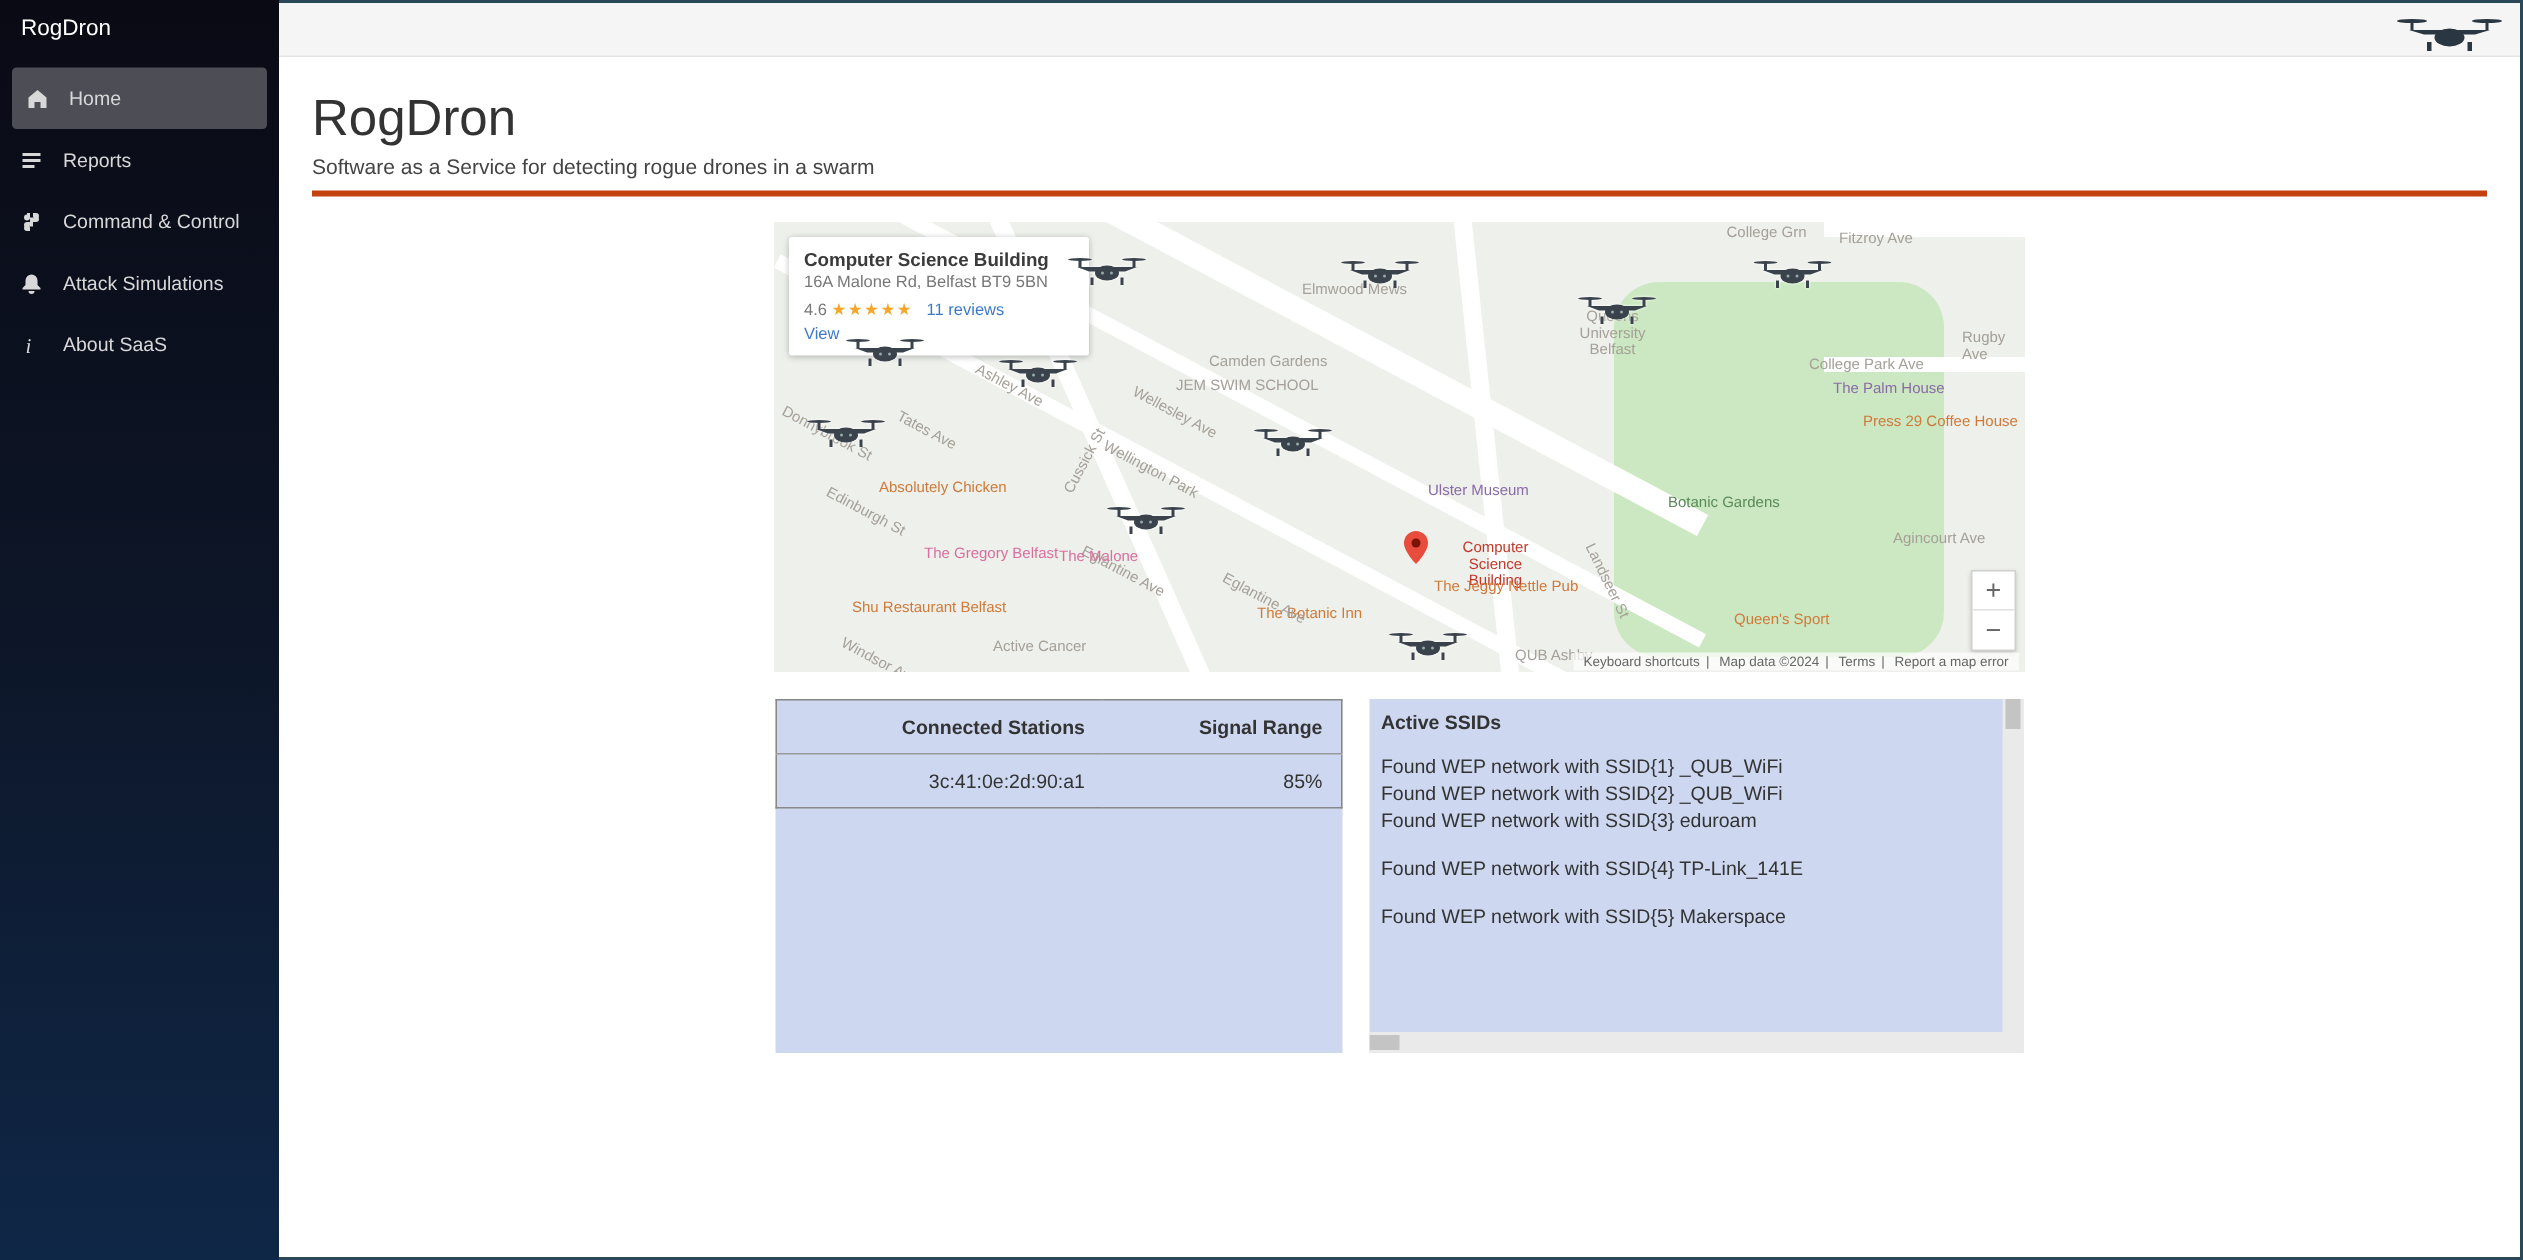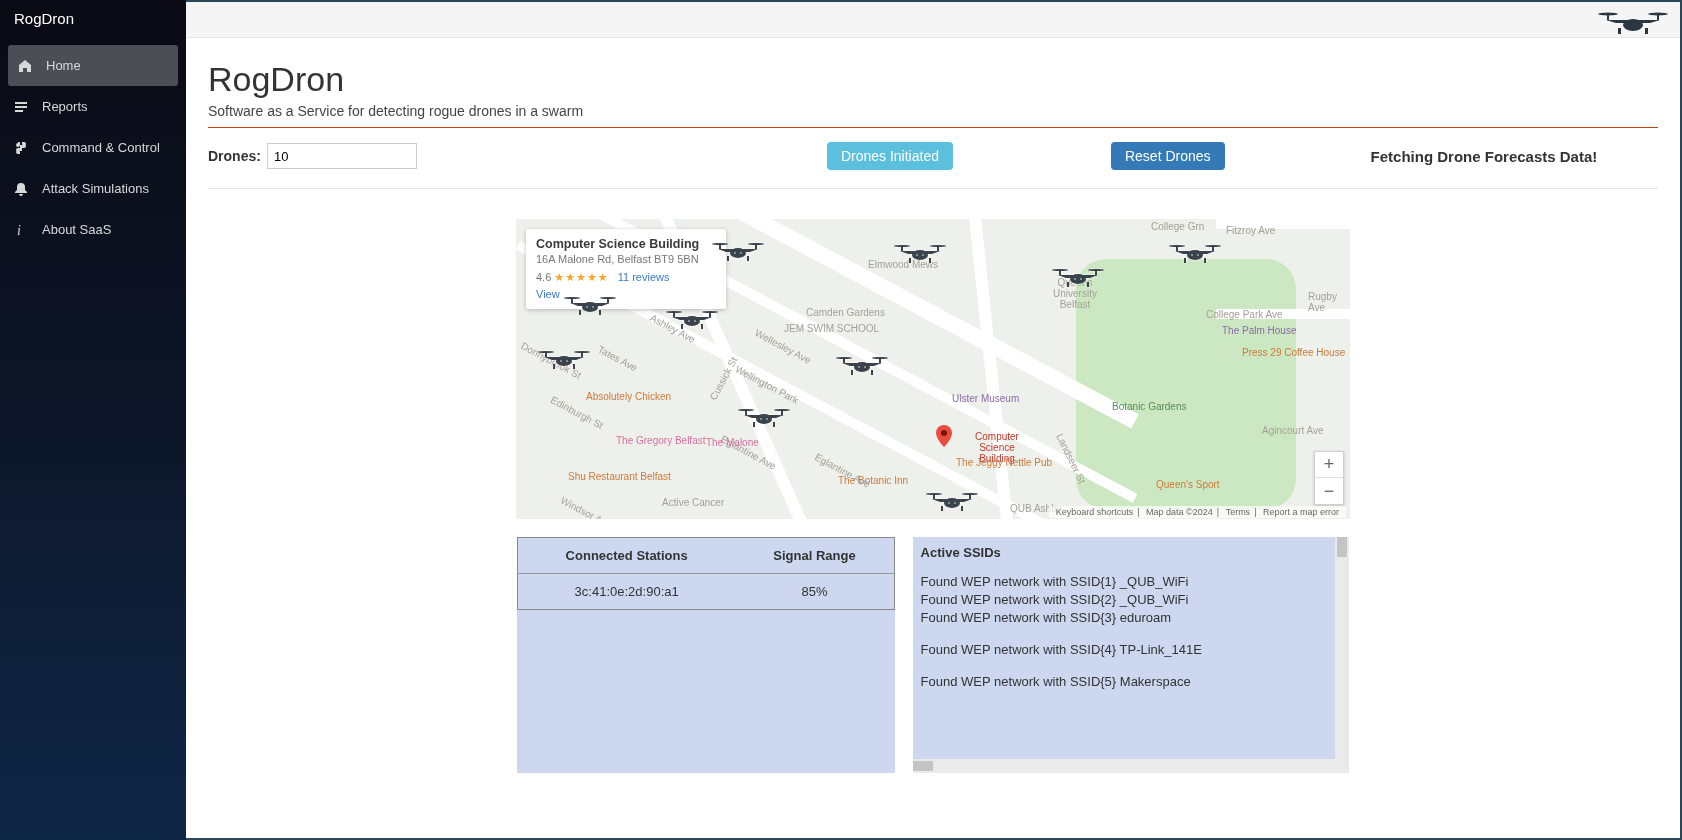--- a/index.html
+++ b/index.html
@@ -6,21 +6,21 @@
 body{font-family:"Helvetica Neue",Helvetica,Arial,sans-serif;font-size:14px;color:#333;background:#fff;width:1682px;height:840px;overflow:hidden;border:2px solid #2a4858}
 .sidebar{position:absolute;left:0;top:0;bottom:0;width:186px;background:linear-gradient(180deg,#0a0a14 0%,#0d1628 50%,#0f2747 100%);z-index:20}
 .brand{color:#fff;padding:10px 14px 18px;font-size:15px}
 .nav-item{display:flex;align-items:center;padding:13px 14px;color:#d8d8d8;font-size:13px;cursor:pointer;gap:14px}
 .nav-item.active{background:#4d4d56;border-radius:3px;margin:0 8px;padding-left:10px}
 .nav-icon{width:14px;height:14px;display:inline-block;fill:#d8d8d8}
 .topbar{position:absolute;left:186px;right:2px;top:2px;height:36px;background:#f5f5f5;border-bottom:1px solid #e5e5e5;z-index:5}
 .drone-logo{position:absolute;right:14px;top:10px;width:70px;height:26px;z-index:30}
 .main{position:absolute;left:186px;right:2px;top:38px;bottom:2px;padding:14px 22px 0;overflow:auto}
 h1{font-size:34px;font-weight:500;margin:8px 0 4px}
-.subtitle{font-size:14px;color:#444;padding-bottom:8px;border-bottom:1px solid #c2410c;margin-bottom:14px}
+.subtitle{font-size:14px;color:#444;padding-bottom:8px;border-bottom:4px solid #c2410c;margin-bottom:14px}
 .ctl-row{display:flex;align-items:center;gap:6px;border-bottom:1px solid #e5e5e5;padding-bottom:18px;margin-bottom:30px}
 .ctl-label{font-weight:700;font-size:14px}
 .ctl-input{width:150px;height:26px;border:1px solid #ccc;padding:2px 6px;font-size:13px}
 .btn{display:inline-block;border:none;border-radius:4px;color:#fff;font-size:14px;padding:6px 14px;cursor:pointer;text-align:center}
 .btn-info{background:#5bc0de}
 .btn-primary{background:#337ab7}
 .gap-a{margin-left:404px}
 .gap-b{margin-left:152px}
 .status{font-weight:700;font-size:15px;margin-left:140px}
 .map-wrap{width:834px;height:300px;margin:17px auto;position:relative;background:#eef0eb;overflow:hidden}
@@ -42,21 +42,21 @@
 .zoom div:first-child{border-bottom:1px solid #e0e0e0}
 .map-attr{position:absolute;right:4px;bottom:1px;font-size:9px;color:#666;background:rgba(255,255,255,.7);padding:1px 3px}
 .map-attr span{margin:0 4px}
 .pin{position:absolute;width:16px;height:22px}
 .pin svg{width:100%;height:100%}
 .lower{width:832px;margin:18px auto 0;display:flex;gap:18px}
 .panel{background:#cdd7f0;min-height:236px}
 .panel-l{width:406px}
 .panel-r{width:468px;position:relative;padding:4px 8px;overflow:auto}
 .st-table{width:100%;border:1px solid #888;border-collapse:collapse}
-.st-table th,.st-table td{text-align:center;padding:10px 12px;font-size:13px}
+.st-table th,.st-table td{text-align:right;padding:10px 12px;font-size:13px}
 .st-table th{font-weight:700}
 .st-table tbody tr{border-top:1px solid #999}
 .ssid-title{font-weight:700;font-size:13px;margin:4px 0 14px}
 .ssid-line{font-size:13px;margin-bottom:3px}
 .ssid-gap{height:14px}
 .vsb{position:absolute;right:0;top:0;bottom:14px;width:14px;background:#eaeaea}
 .hsb{position:absolute;left:0;right:0;bottom:0;height:14px;background:#eaeaea}
 .sb-thumb{position:absolute;background:#c4c4c4}
 </style>
 </head>
@@ -111,27 +111,20 @@
         <rect x="20" y="18" width="3" height="6"></rect>
         <rect x="47" y="18" width="3" height="6"></rect>
       </g>
     </svg>
 </div>
 
 <div class="main">
   <h1>RogDron</h1>
   <div class="subtitle">Software as a Service for detecting rogue drones in a swarm</div>
 
-  <div class="ctl-row">
-    <span class="ctl-label">Drones:</span>
-    <input class="ctl-input" value="10" style="">
-    <button class="btn btn-info gap-a">Drones Initiated</button>
-    <button class="btn btn-primary gap-b">Reset Drones</button>
-    <span class="status">Fetching Drone Forecasts Data!</span>
-  </div>
 
   <div class="map-wrap">
     <div class="map-bg">
 
       <div class="park" style="left:560px;top:40px;width:220px;height:250px"></div>
 
       <div class="rd" style="left:-40px;top:30px;width:700px;height:16px;transform:rotate(28deg)"></div>
       <div class="rd" style="left:-40px;top:110px;width:700px;height:10px;transform:rotate(28deg)"></div>
       <div class="rd" style="left:-40px;top:190px;width:720px;height:10px;transform:rotate(28deg)"></div>
       <div class="rd" style="left:220px;top:-40px;width:12px;height:420px;transform:rotate(-24deg)"></div>

